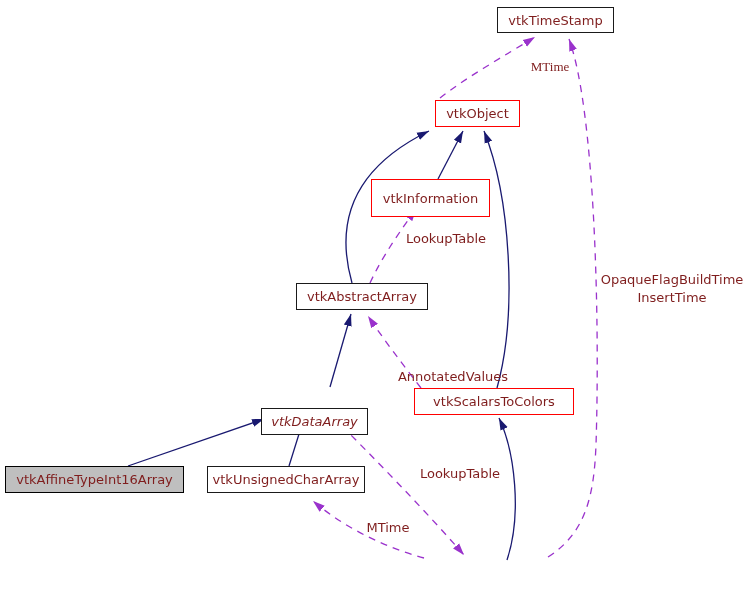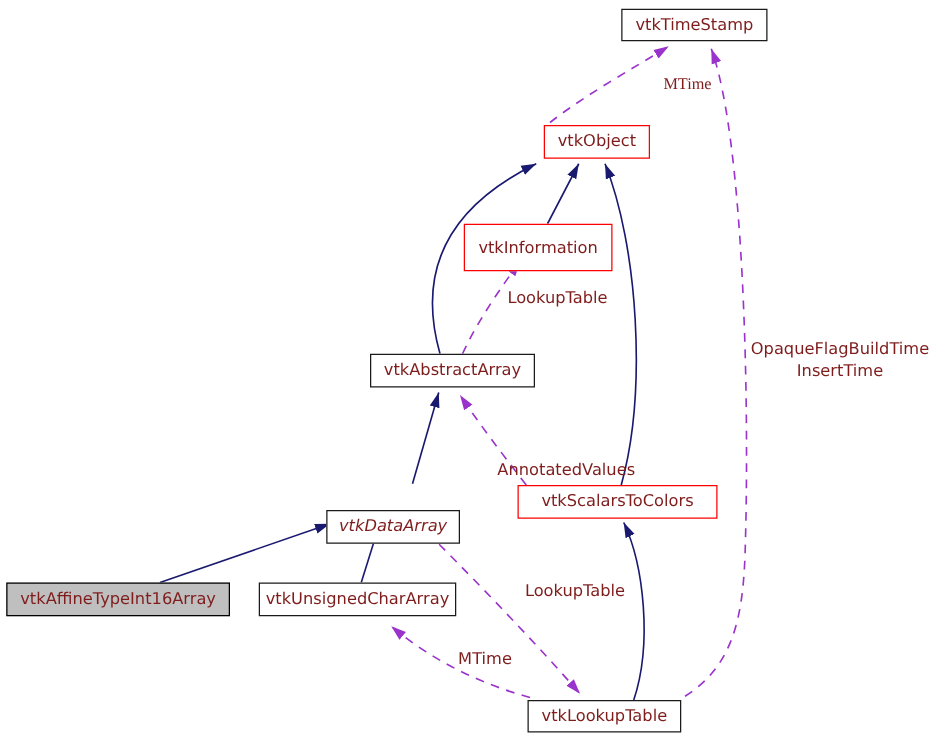--- a/index.html
+++ b/index.html
@@ -74,21 +74,20 @@
   <div class="node" style="left:296px;top:283px;width:132px;height:27px;">vtkAbstractArray</div>
 
   <div class="node" style="left:261px;top:408px;width:107px;height:27px;font-style:italic;">vtkDataArray</div>
 
   <div class="node truncated" style="left:414px;top:388px;width:160px;height:27px;text-align:center;">vtkScalarsToColors</div>
 
   <div class="node current" style="left:5px;top:466px;width:179px;height:27px;">vtkAffineTypeInt16Array</div>
 
   <div class="node" style="left:207px;top:466px;width:158px;height:27px;">vtkUnsignedCharArray</div>
 
-  <div class="node" style="left:422px;top:560px;width:123px;height:26px;">vtkLookupTable</div>
 
   <div class="edge-label" style="left:550px;top:59px;font-family:Liberation Serif, serif;">MTime</div>
 
   <div class="edge-label" style="left:446px;top:231px;">LookupTable</div>
 
   <div class="edge-label multiline" style="left:672px;top:271px;">
     <div>OpaqueFlagBuildTime</div>
     <div>InsertTime</div>
   </div>
 

